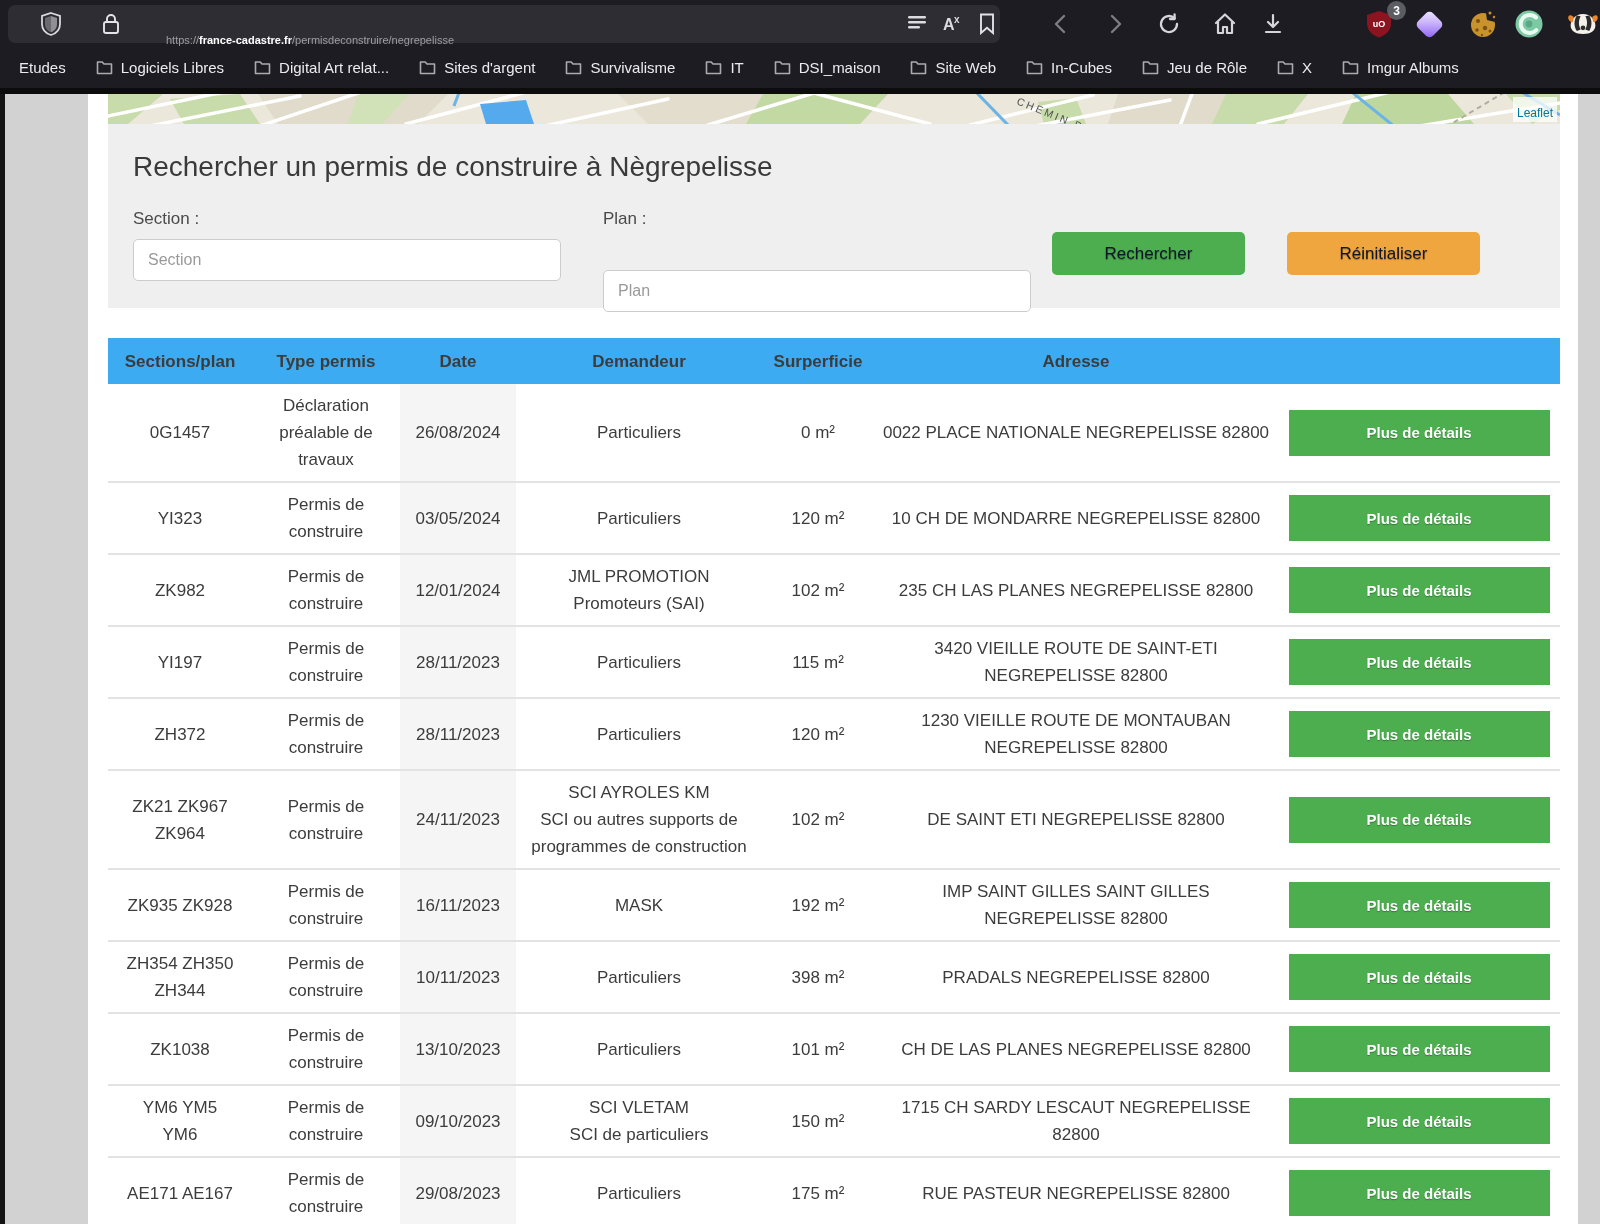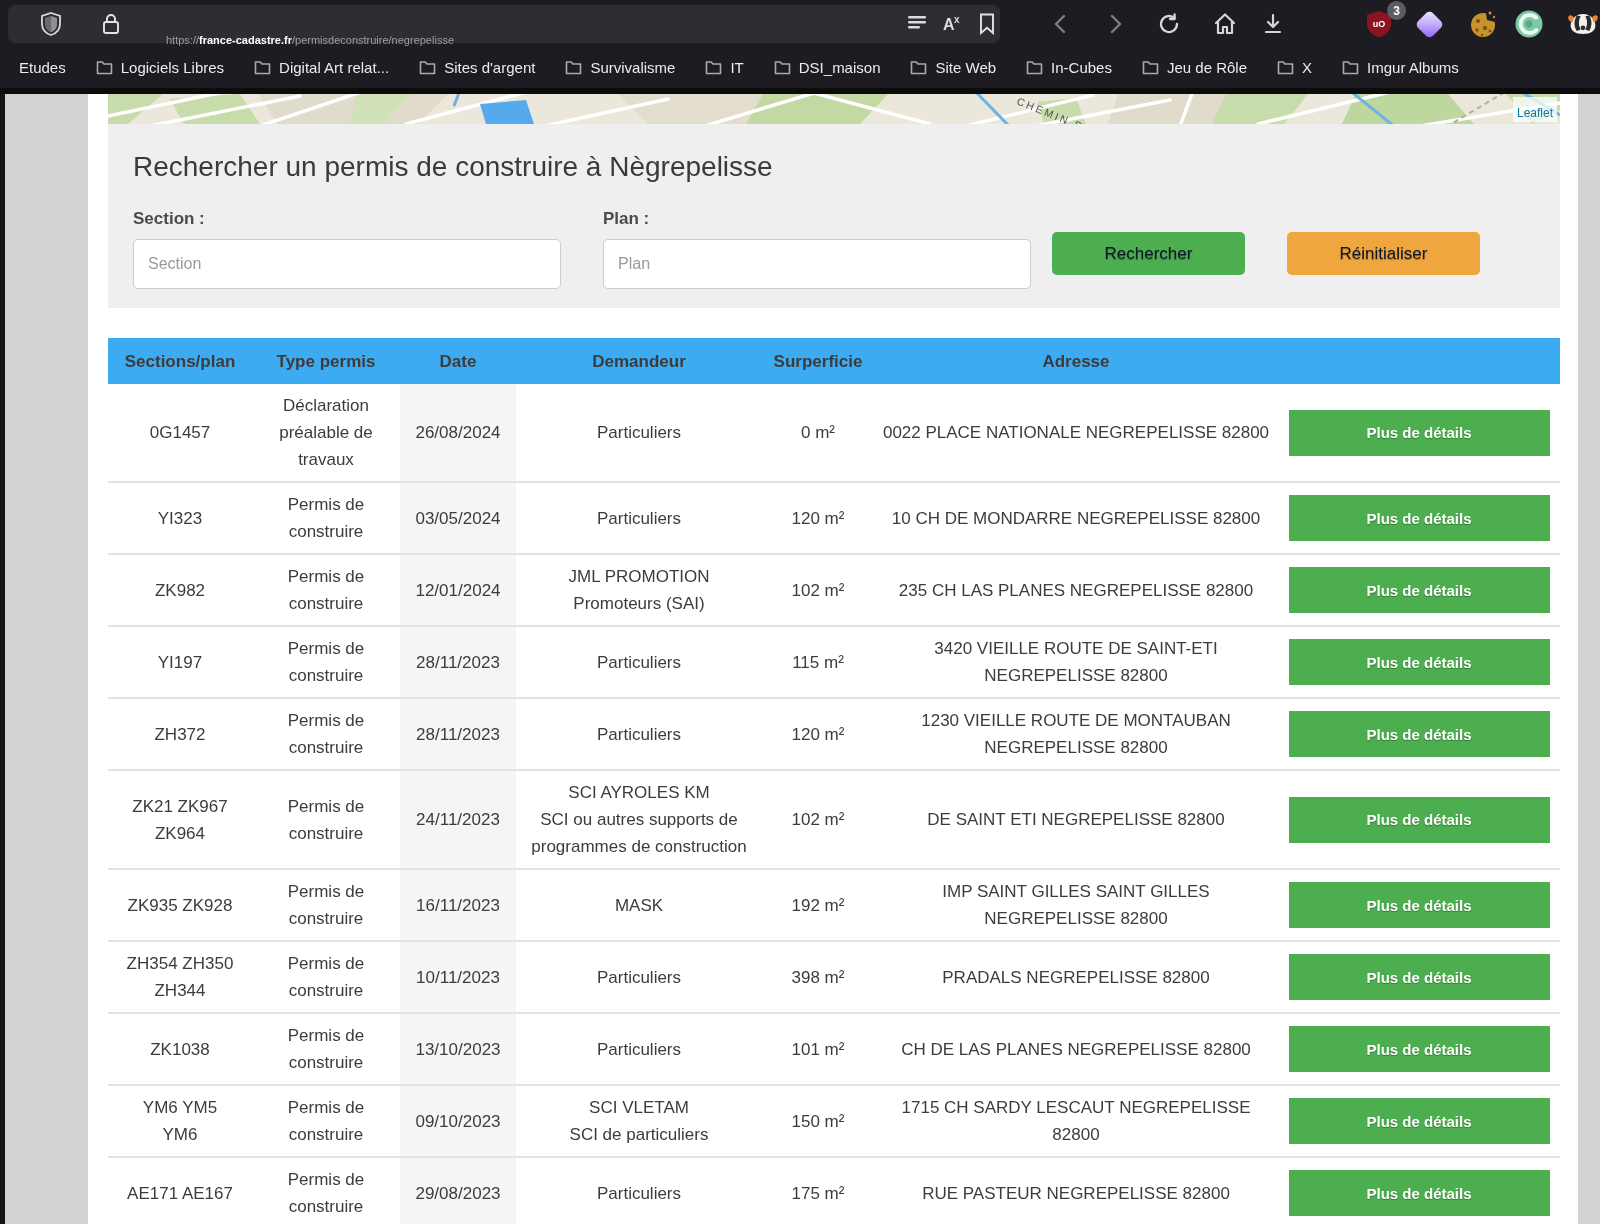--- a/index.html
+++ b/index.html
@@ -32,22 +32,22 @@
   .blackedge { position:absolute; left:0; top:0; width:5px; height:1130px; background:#141414; }
   .whitepage { position:absolute; left:88px; top:0; width:1490px; height:1130px; background:#ffffff; }
   .container { position:absolute; left:20px; top:0; width:1452px; }
 
   .mapstrip { position:relative; width:1452px; height:30px; overflow:hidden; }
   .leaflet-link { position:absolute; right:3px; bottom:2px; font-size:12px; color:#0078a8;
                   background:rgba(255,255,255,.75); padding:9px 4px 2px 4px; }
 
   .panel { width:1452px; height:184px; background:#efefef; position:relative; }
   .pagetitle { position:absolute; left:25px; top:27px; font-size:28px; font-weight:400; color:#3a3a3a; }
-  .flabel { position:absolute; top:85px; font-size:17px; font-weight:700; color:#4a4a4a; }
-  .finput { position:absolute; top:115px; width:428px; height:50px; border:1px solid #cccccc;
+  .flabel { position:absolute; top:85px; font-size:17px; font-weight:400; color:#4a4a4a; }
+  .finput { position:absolute; top:115px; width:428px; height:42px; border:1px solid #cccccc;
             border-radius:5px; padding:0 14px; font-size:16px; color:#3b82f6; background:#fff;
             font-family:"Liberation Sans",sans-serif; }
   .finput::placeholder { color:#9a9a9a; }
   .btn { position:absolute; top:108px; width:193px; height:43px; border:none; border-radius:5px;
          color:#0f172a; font-size:17px; font-weight:400; text-shadow:0 1px 1px rgba(0,0,0,.35);
          font-family:"Liberation Sans",sans-serif; cursor:pointer; }
 
   .gap { height:30px; background:#fff; }
 
   
@@ -316,21 +316,21 @@
           <text x="908" y="10" transform="rotate(22 908 10)" font-size="10.5" letter-spacing="2.5" fill="#4f4f4f" font-family="Liberation Sans,sans-serif">CHEMIN DES TEMPE</text>
         </svg>
         <a class="leaflet-link">Leaflet</a>
       </div>
 
       <div class="panel">
         <div class="pagetitle">Rechercher un permis de construire à Nègrepelisse</div>
         <label class="flabel" style="left:25px;">Section :</label>
         <input class="finput" style="left: 25px;" placeholder="Section">
         <label class="flabel" style="left:495px;">Plan :</label>
-        <input class="finput" style="left: 495px;" placeholder="Plan">
+        <input class="finput" style="left: 495px; margin-top: 31px;" placeholder="Plan">
         <button class="btn" style="left:944px; background:#4cae4f;">Rechercher</button>
         <button class="btn" style="left:1179px; background:#f0a63e;">Réinitialiser</button>
       </div>
 
       <div class="gap"></div>
 
       <div class="tbl">
         <div class="trow thead" style="background:#3cabf2;">
           <div class="cell">Sections/plan</div>
           <div class="cell">Type permis</div>

